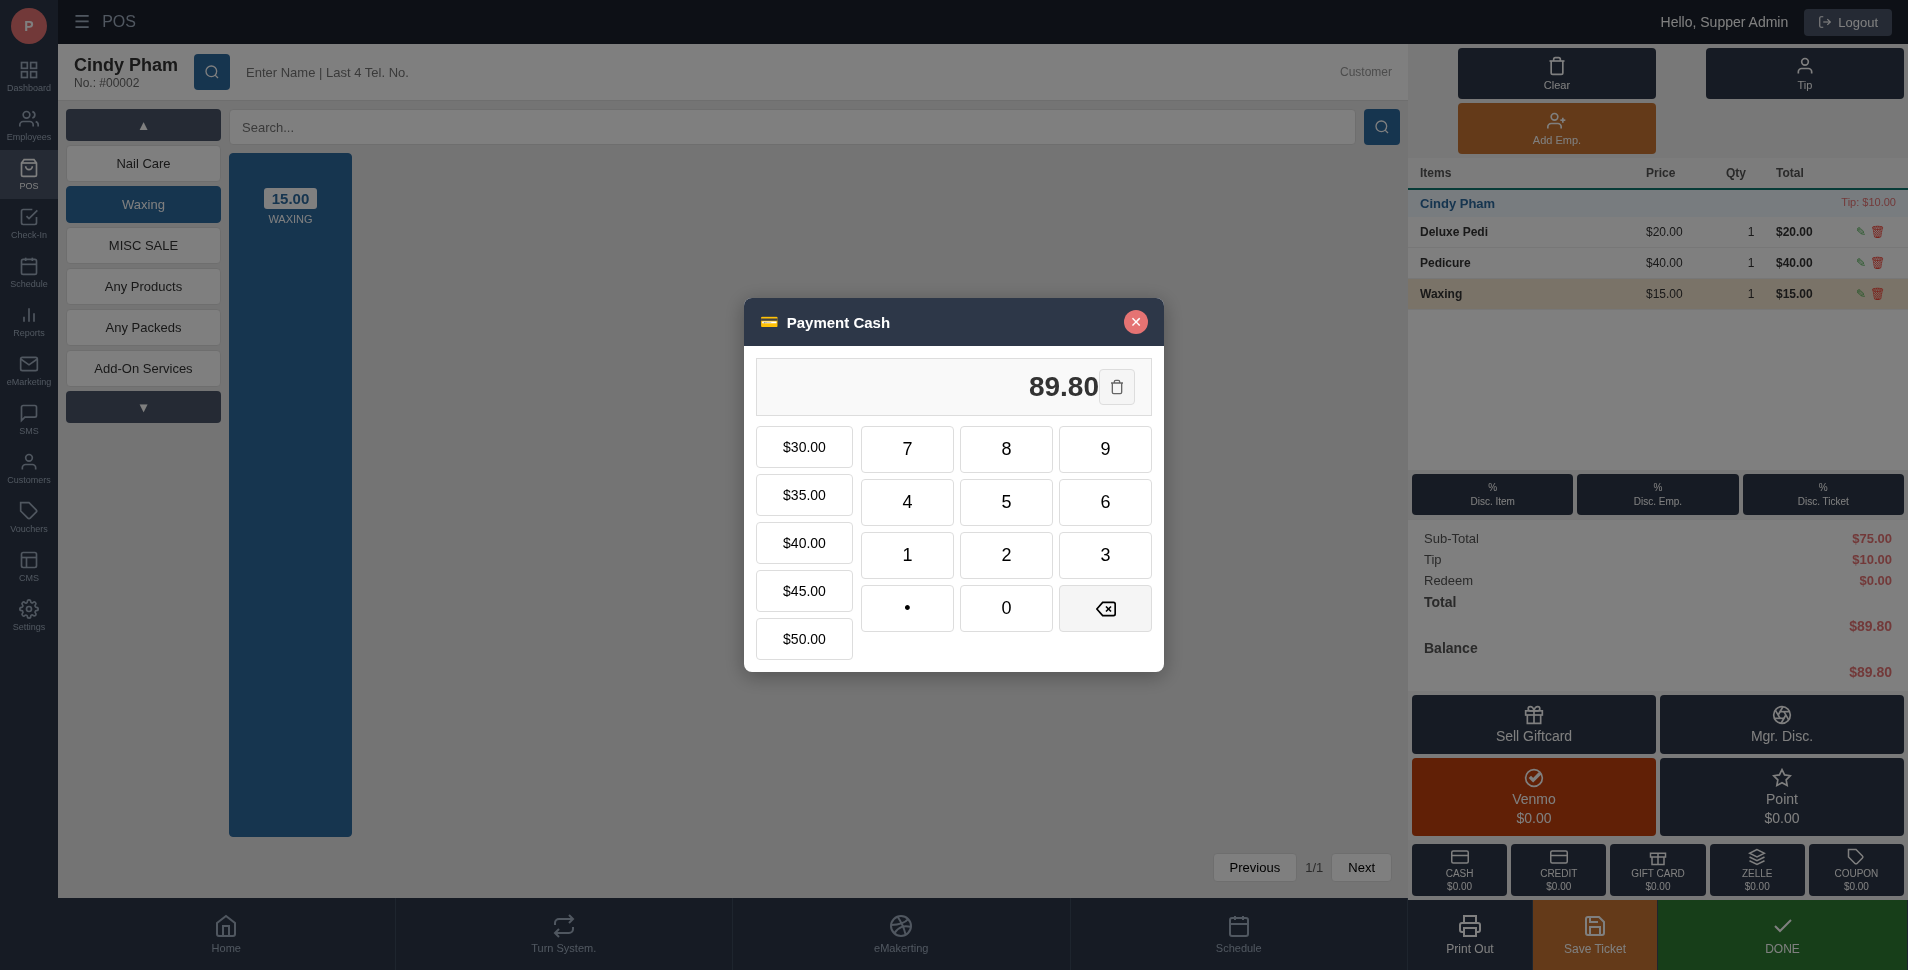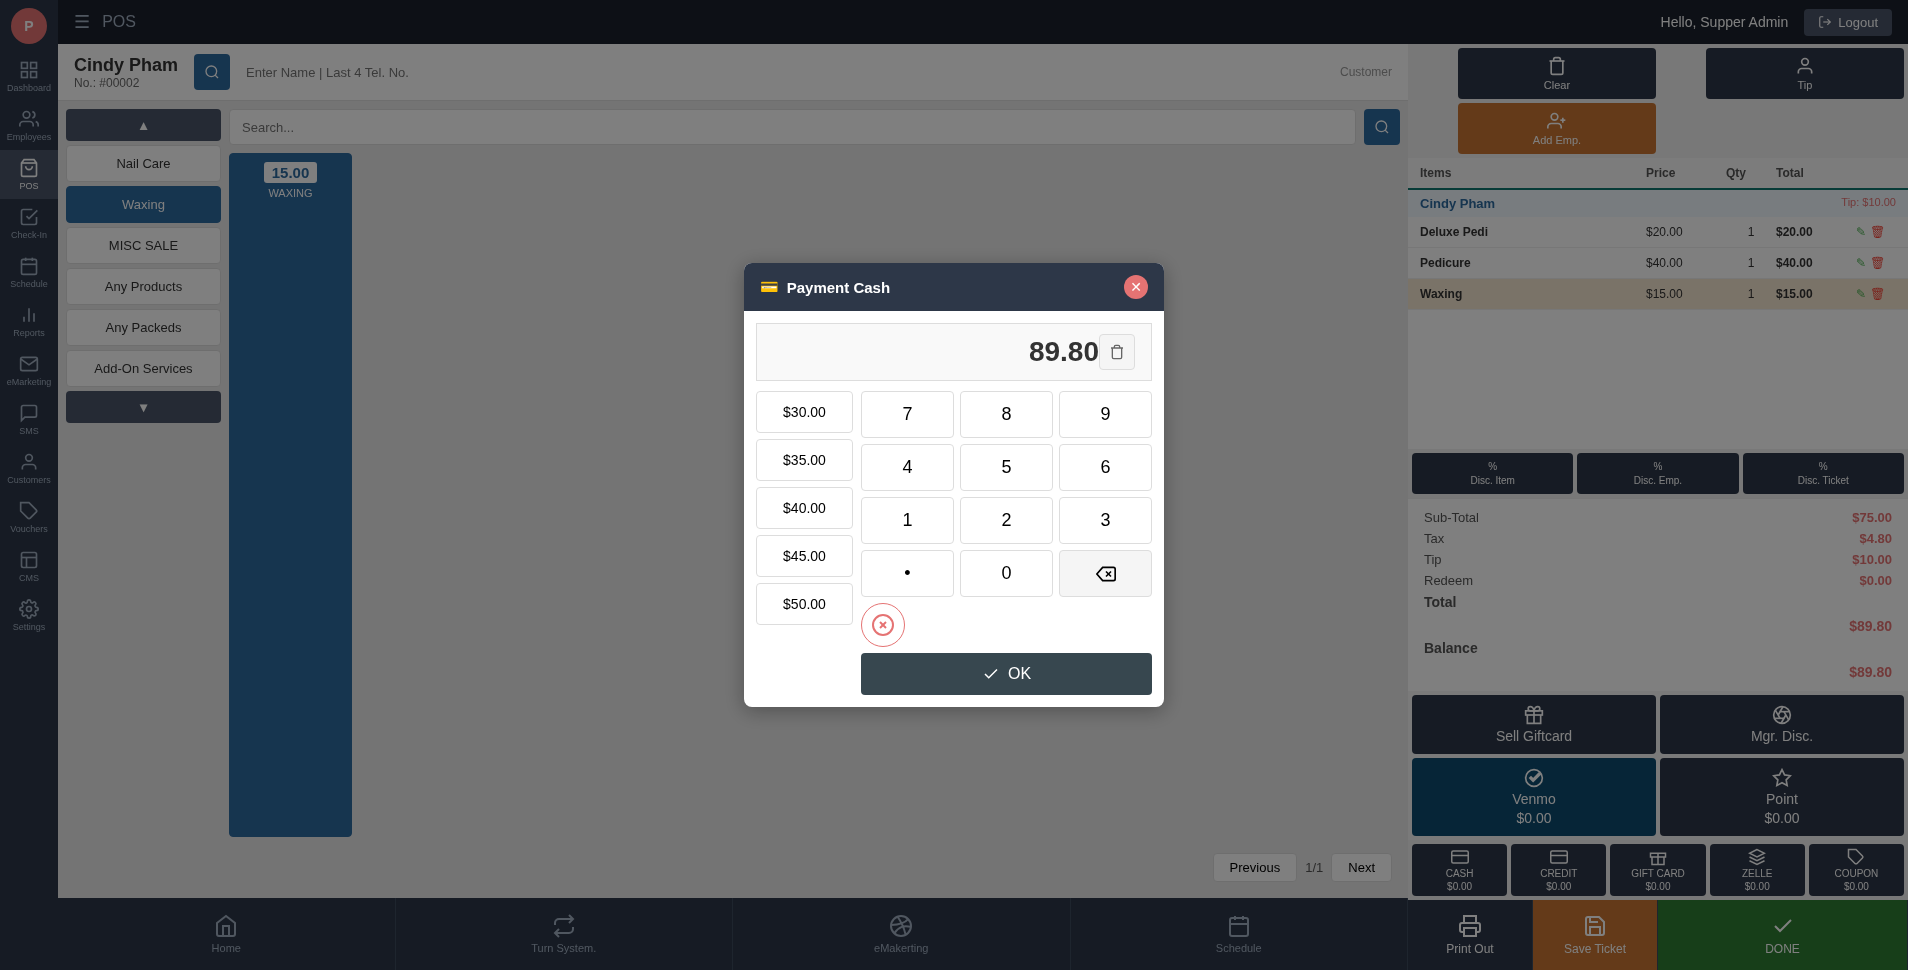--- a/index.html
+++ b/index.html
@@ -209,20 +209,21 @@
       color: white;
       border-color: #2d6a9f;
     }
     .product-price {
       font-size: 15px;
       font-weight: bold;
       background: #2d6a9f;
       color: white;
       padding: 2px 8px;
       border-radius: 3px;
+      margin-top: 26px;
     }
     .product-card.selected .product-price {
       background: white;
       color: #2d6a9f;
     }
     .product-name { font-size: 11px; }
 
     
     .pagination-bar {
       display: flex;
@@ -385,21 +386,21 @@
       border: none;
       border-radius: 4px;
       padding: 10px;
       cursor: pointer;
       display: flex;
       flex-direction: column;
       align-items: center;
       gap: 3px;
       font-size: 14px;
     }
-    .pay-btn.venmo { background: #0c4a6e; }
+    .pay-btn.venmo { background: #c2410c; }
     .payment-row2 {
       display: grid;
       grid-template-columns: 1fr 1fr;
       gap: 4px;
       padding: 0 4px 4px;
     }
 
     
     .bottom-payment {
       display: grid;
@@ -851,24 +852,20 @@
           <span>Disc. Ticket</span>
         </button>
       </div>
 
       <div class="totals-section">
         <div class="total-row">
           <span class="label">Sub-Total</span>
           <span class="amount">$75.00</span>
         </div>
         <div class="total-row">
-          <span class="label">Tax</span>
-          <span class="amount">$4.80</span>
-        </div>
-        <div class="total-row">
           <span class="label">Tip</span>
           <span class="amount">$10.00</span>
         </div>
         <div class="total-row">
           <span class="label">Redeem</span>
           <span class="amount">$0.00</span>
         </div>
         <div class="total-row big">
           <span class="label">Total</span>
           <span class="amount">$89.80</span>
@@ -1039,32 +1036,17 @@
             <button class="num-btn">•</button>
             <button class="num-btn">0</button>
             <button class="backspace-btn">
               <svg width="20" height="20" viewBox="0 0 24 24" fill="none" stroke="currentColor" stroke-width="2">
                   <path d="M21 4H8l-7 8 7 8h13a2 2 0 0 0 2-2V6a2 2 0 0 0-2-2z"></path>
                   <line x1="18" y1="9" x2="12" y2="15"></line>
                   <line x1="12" y1="9" x2="18" y2="15"></line>
                 </svg>
             </button>
           </div>
-          <div style="display:grid;grid-template-columns:1fr 2fr;gap:6px;">
-            <button class="cancel-btn-keypad">
-              <svg width="24" height="24" viewBox="0 0 24 24" fill="none" stroke="#e57373" stroke-width="2">
-                  <circle cx="12" cy="12" r="10"></circle>
-                  <line x1="15" y1="9" x2="9" y2="15"></line>
-                  <line x1="9" y1="9" x2="15" y2="15"></line>
-                </svg>
-            </button>
-            <button class="ok-btn">
-              <svg width="18" height="18" viewBox="0 0 24 24" fill="none" stroke="currentColor" stroke-width="2">
-                  <polyline points="20 6 9 17 4 12"></polyline>
-                </svg>
-              <span>OK</span>
-            </button>
-          </div>
         </div>
       </div>
     </div>
   </div>
 </div>
 
 </body></html>

